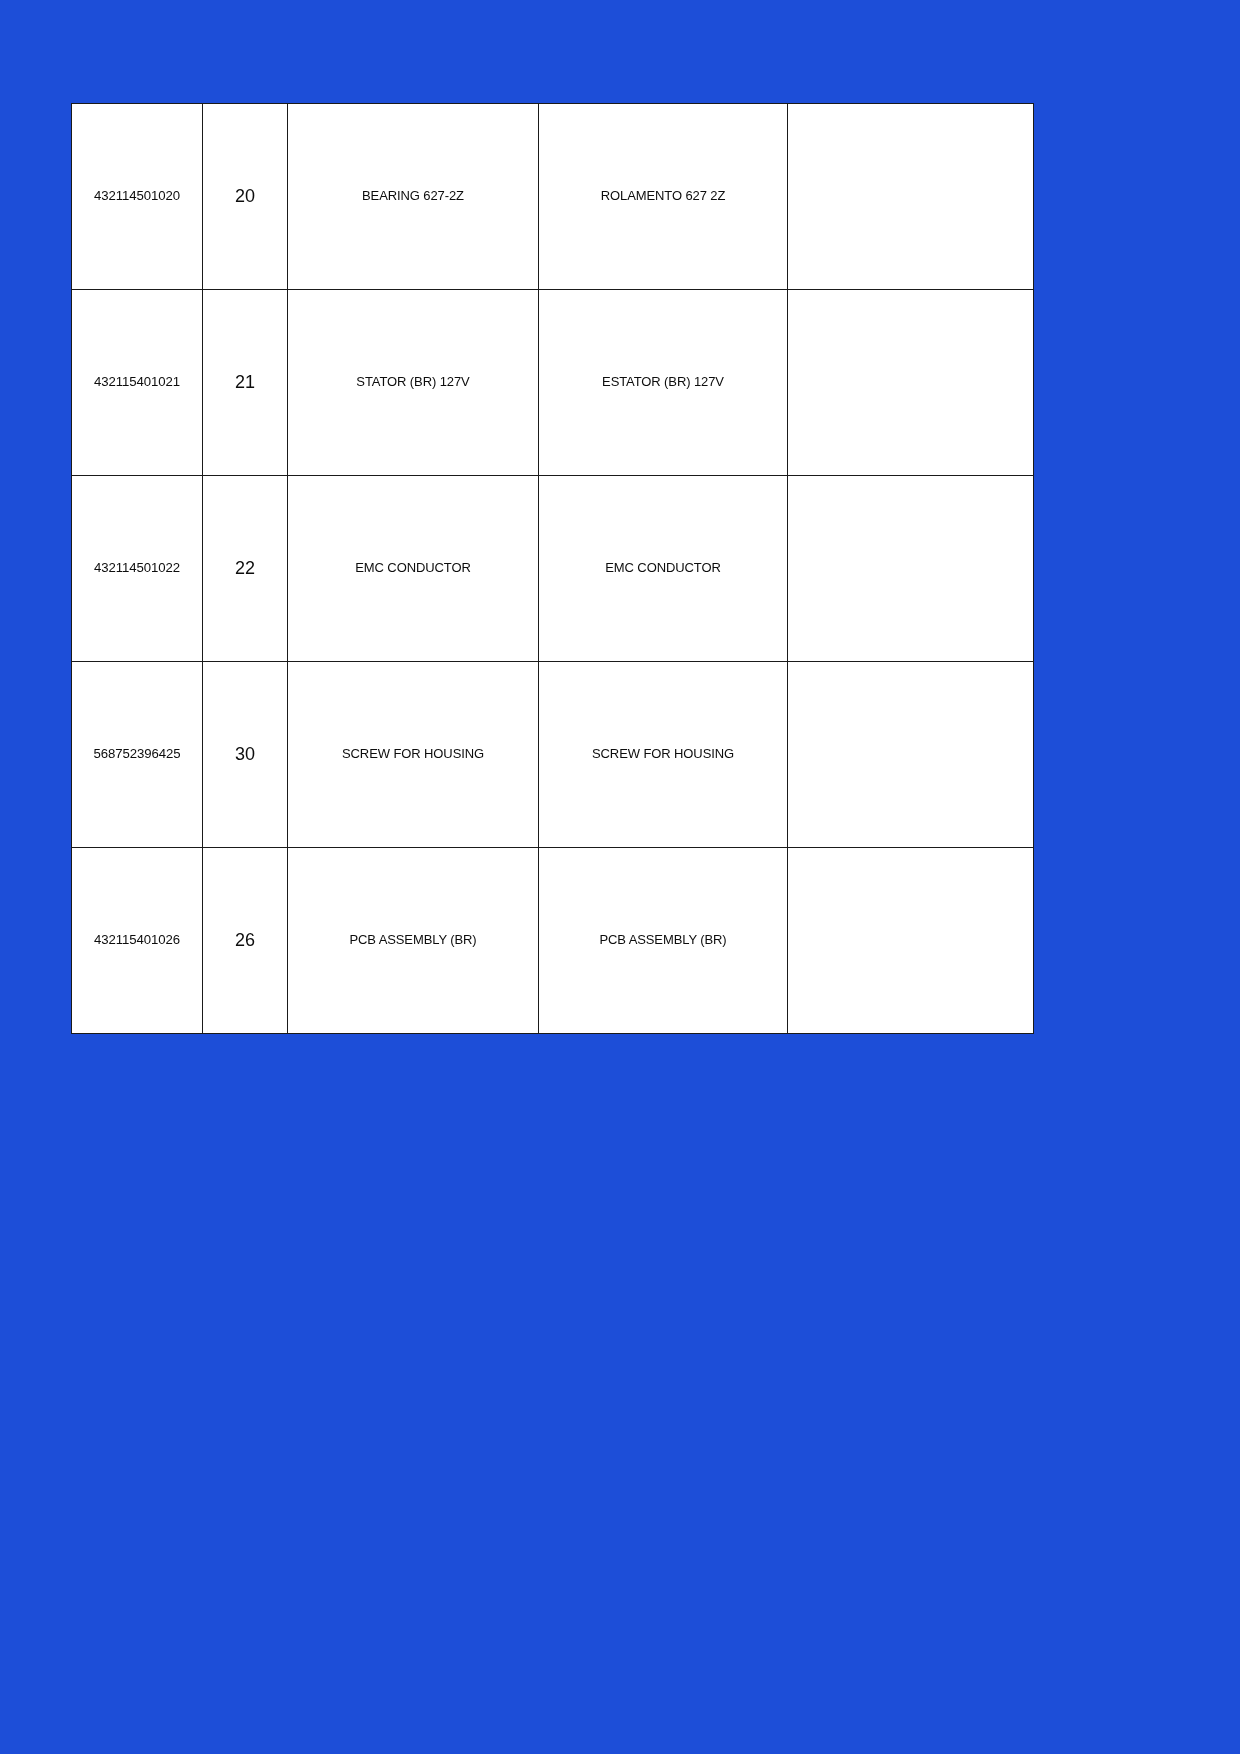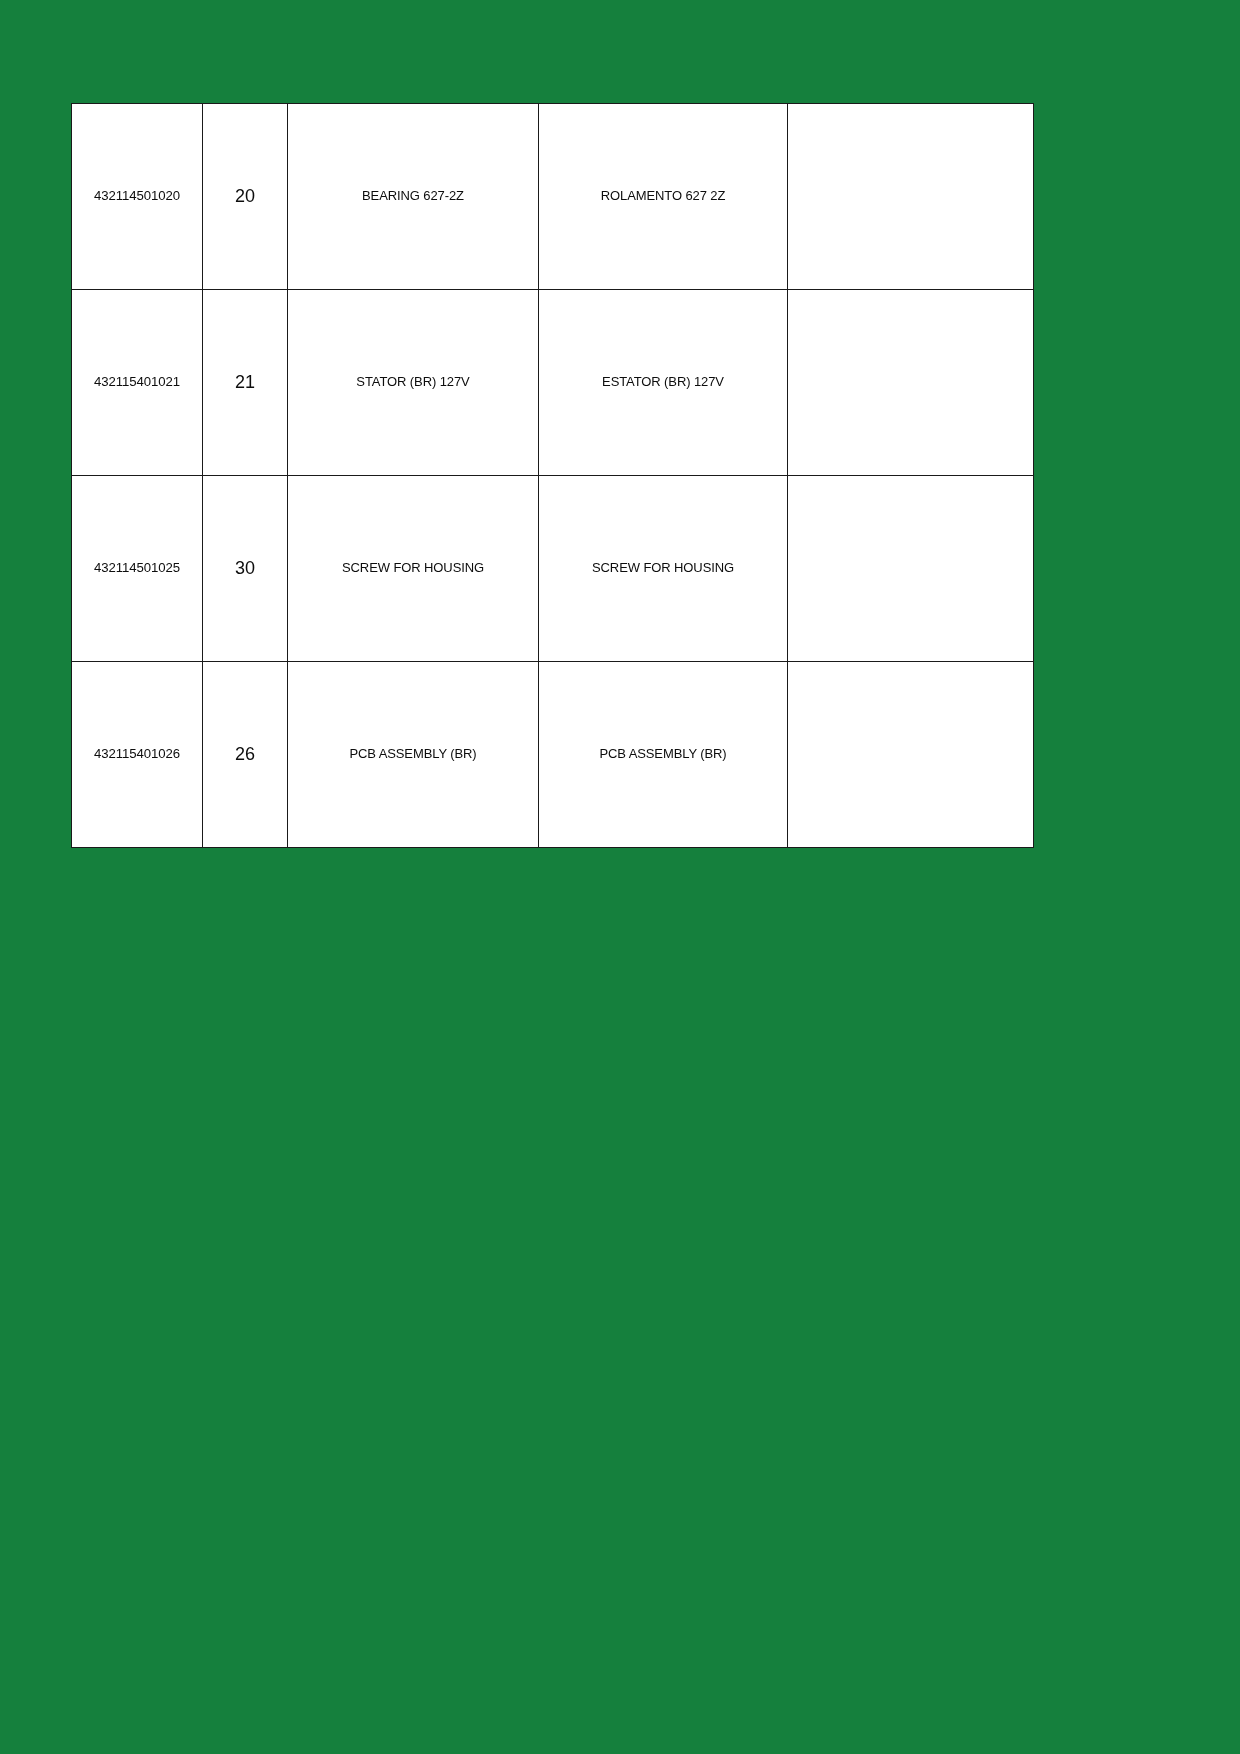--- a/index.html
+++ b/index.html
@@ -13,21 +13,21 @@
     font-family: "Liberation Sans", sans-serif;
     color: #000000;
     position: relative;
     overflow: hidden;
   }
   .page {
     position: absolute;
     left: 0; top: 0;
     width: 1240px;
     height: 1754px;
-    background: #15803d;
+    background: #1d4ed8;
   }
   .parts-table {
     position: absolute;
     left: 71px;
     top: 103px;
     width: 962px;
     border-collapse: collapse;
     table-layout: fixed;
   }
   .parts-table td {
@@ -140,25 +140,60 @@
         <td class="cell-text item-text">21</td>
         <td class="cell-text">STATOR (BR) 127V</td>
         <td class="cell-text">ESTATOR (BR) 127V</td>
         <td class="img-cell">
           <div class="img-wrap">
             
           </div>
         </td>
       </tr>
 
-
-
-
-      <tr style="height:186px;">
-        <td class="cell-text code-text">432114501025</td>
+      <tr style="height:186px;">
+        <td class="cell-text code-text">432114501022</td>
+        <td class="cell-text item-text">22</td>
+        <td class="cell-text">EMC CONDUCTOR</td>
+        <td class="cell-text">EMC CONDUCTOR</td>
+        <td class="img-cell">
+          <div class="img-wrap">
+            <div class="photo">
+              
+              
+              
+              
+              
+              
+              
+              
+              
+              
+              
+              
+              
+              
+              
+              
+              
+              
+              
+              
+              
+              
+              
+            </div>
+          </div>
+        </td>
+      </tr>
+
+
+
+      <tr style="height:186px;">
+        <td class="cell-text code-text">568752396425</td>
         <td class="cell-text item-text">30</td>
         <td class="cell-text">SCREW FOR HOUSING</td>
         <td class="cell-text">SCREW FOR HOUSING</td>
         <td class="img-cell">
           <div class="img-wrap">
             <div class="photo">
               
               
               
               

